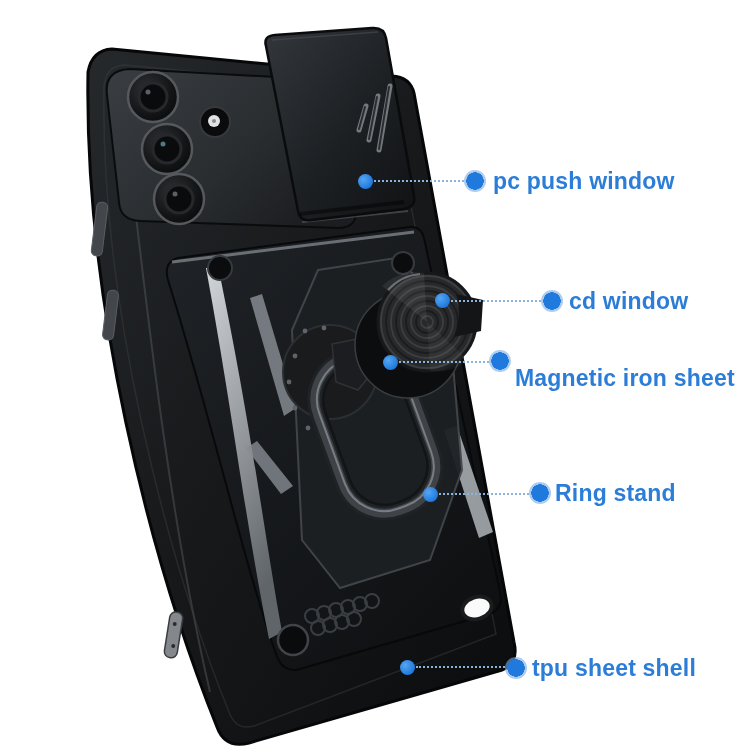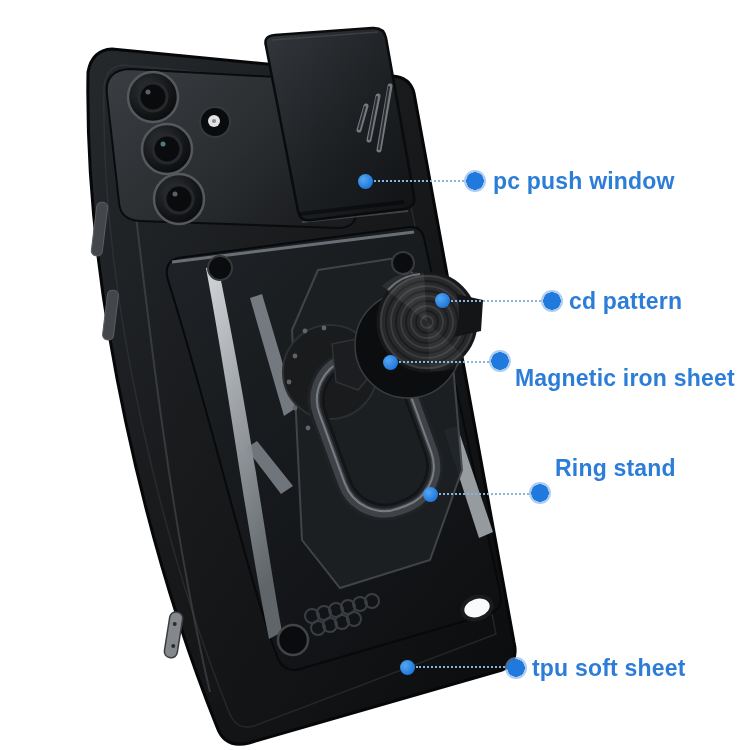--- a/index.html
+++ b/index.html
@@ -198,37 +198,37 @@
     <span class="anchor-dot" style="left:358px;top:174px;"></span>
     <span class="dotline" style="left:374px;top:180px;width:90px;"></span>
     <span class="label-dot" style="left:464px;top:170px;"></span>
     <span class="label-text" style="left:493px;top:167px;">pc push window</span>
   </div>
 
   <div class="callout">
     <span class="anchor-dot" style="left:435px;top:293px;"></span>
     <span class="dotline" style="left:451px;top:300px;width:90px;"></span>
     <span class="label-dot" style="left:541px;top:290px;"></span>
-    <span class="label-text" style="left:569px;top:287px;">cd pattern</span>
+    <span class="label-text" style="left:569px;top:287px;">cd window</span>
   </div>
 
   <div class="callout">
     <span class="anchor-dot" style="left:383px;top:355px;"></span>
     <span class="dotline" style="left:399px;top:361px;width:90px;"></span>
     <span class="label-dot" style="left:489px;top:350px;"></span>
     <span class="label-text" style="left:515px;top:364px;">Magnetic iron sheet</span>
   </div>
 
   <div class="callout">
     <span class="anchor-dot" style="left:423px;top:487px;"></span>
     <span class="dotline" style="left:439px;top:493px;width:90px;"></span>
     <span class="label-dot" style="left:529px;top:482px;"></span>
-    <span class="label-text" style="left:555px;top:454px;">Ring stand</span>
+    <span class="label-text" style="left:555px;top:479px;">Ring stand</span>
   </div>
 
   <div class="callout">
     <span class="anchor-dot" style="left:400px;top:660px;"></span>
     <span class="dotline" style="left:416px;top:666px;width:89px;"></span>
     <span class="label-dot" style="left:505px;top:657px;"></span>
-    <span class="label-text" style="left:532px;top:654px;">tpu soft sheet</span>
+    <span class="label-text" style="left:532px;top:654px;">tpu sheet shell</span>
   </div>
 
 </div>
 
 </body></html>

